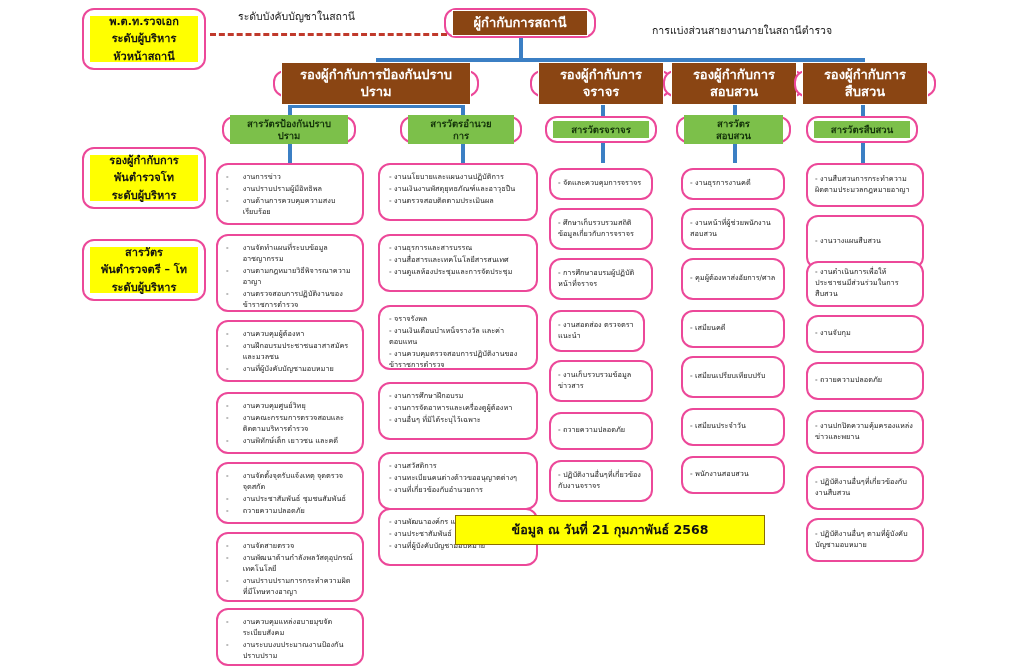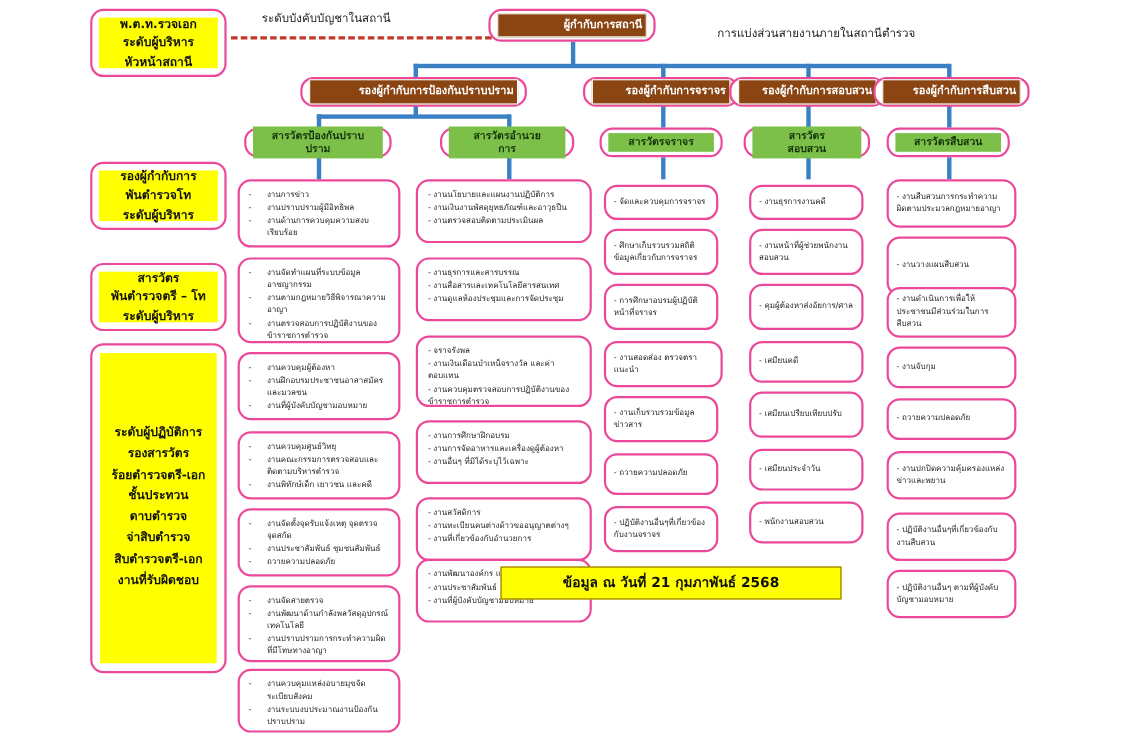--- a/index.html
+++ b/index.html
@@ -48,22 +48,22 @@
     align-items: center;
     justify-content: center;
     padding: 5px 6px;
   }
 
   
   .chip-brown {
     background: #8a4513;
     color: #ffffff;
     width: 100%;
-    text-align: right;
-    font-size: 10px;
+    text-align: center;
+    font-size: 13px;
     font-weight: 700;
     padding: 4px 3px;
     line-height: 1.25;
     border: 1px solid #ffffff;
     box-sizing: border-box;
   }
   
   .chip-green {
     background: #7cc04a;
     color: #14330a;
@@ -208,32 +208,20 @@
   </div>
 
   <div class="abs frame" style="left:82px; top:239px; width:124px; height:62px; padding:6px;">
     <div class="chip-yellow">
       <span>สารวัตร</span>
       <span>พันตำรวจตรี – โท</span>
       <span>ระดับผู้บริหาร</span>
     </div>
   </div>
 
-  <div class="abs frame" style="left:82px; top:312px; width:124px; height:300px; padding:7px; align-items:stretch;">
-    <div class="chip-yellow tall" style="justify-content:flex-start; padding-top:62px;">
-      <span>ระดับผู้ปฏิบัติการ</span>
-      <span>รองสารวัตร</span>
-      <span>ร้อยตำรวจตรี-เอก</span>
-      <span>ชั้นประทวน</span>
-      <span>ดาบตำรวจ</span>
-      <span>จ่าสิบตำรวจ</span>
-      <span>สิบตำรวจตรี-เอก</span>
-      <span>งานที่รับผิดชอบ</span>
-    </div>
-  </div>
 
   <div class="abs frame" style="left:222px; top:116px; width:134px; height:27px;">
     <div class="chip-green">สารวัตรป้องกันปราบปราม</div>
   </div>
   <div class="abs frame" style="left:400px; top:116px; width:122px; height:27px;">
     <div class="chip-green">สารวัตรอำนวยการ</div>
   </div>
   <div class="abs frame" style="left:545px; top:116px; width:112px; height:27px;">
     <div class="chip-green">สารวัตรจราจร</div>
   </div>
@@ -447,21 +435,21 @@
         </ul>
     </div>
   </div>
   <div class="abs frame" style="left:549px; top:258px; width:104px; height:42px; padding:5px 7px; align-items:center;">
     <div class="duties dash">
       <ul>
           <li>การศึกษาอบรมผู้ปฏิบัติหน้าที่จราจร</li>
         </ul>
     </div>
   </div>
-  <div class="abs frame" style="left:549px; top:310px; width:108px; height:42px; padding:5px 7px; align-items:center;">
+  <div class="abs frame" style="left:549px; top:310px; width:96px; height:42px; padding:5px 7px; align-items:center;">
     <div class="duties dash">
       <ul>
           <li>งานสอดส่อง ตรวจตรา แนะนำ</li>
         </ul>
     </div>
   </div>
   <div class="abs frame" style="left:549px; top:360px; width:104px; height:42px; padding:5px 7px; align-items:center;">
     <div class="duties dash">
       <ul>
           <li>งานเก็บรวบรวมข้อมูลข่าวสาร</li>

